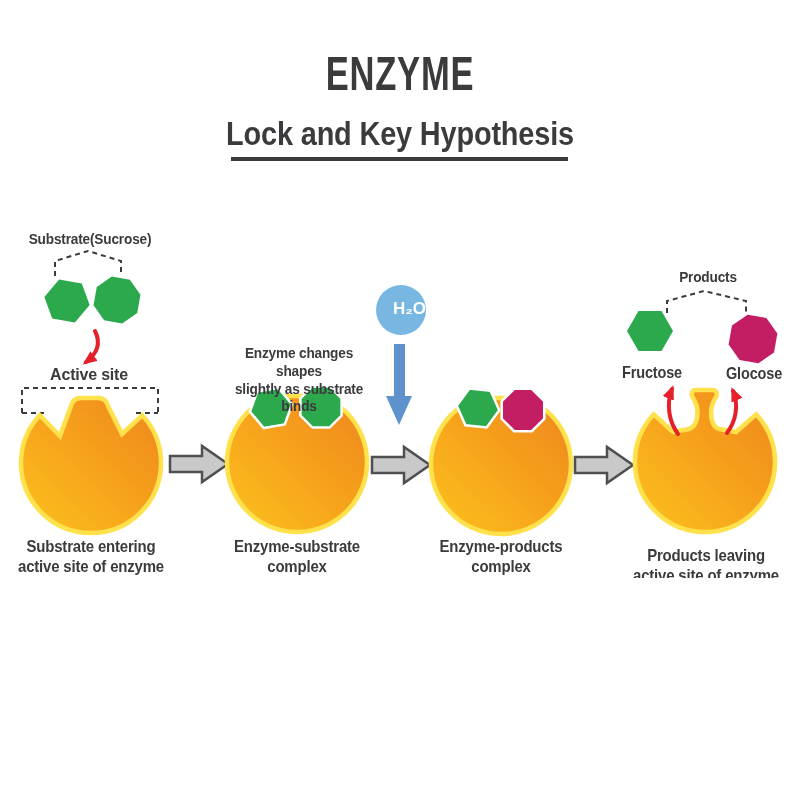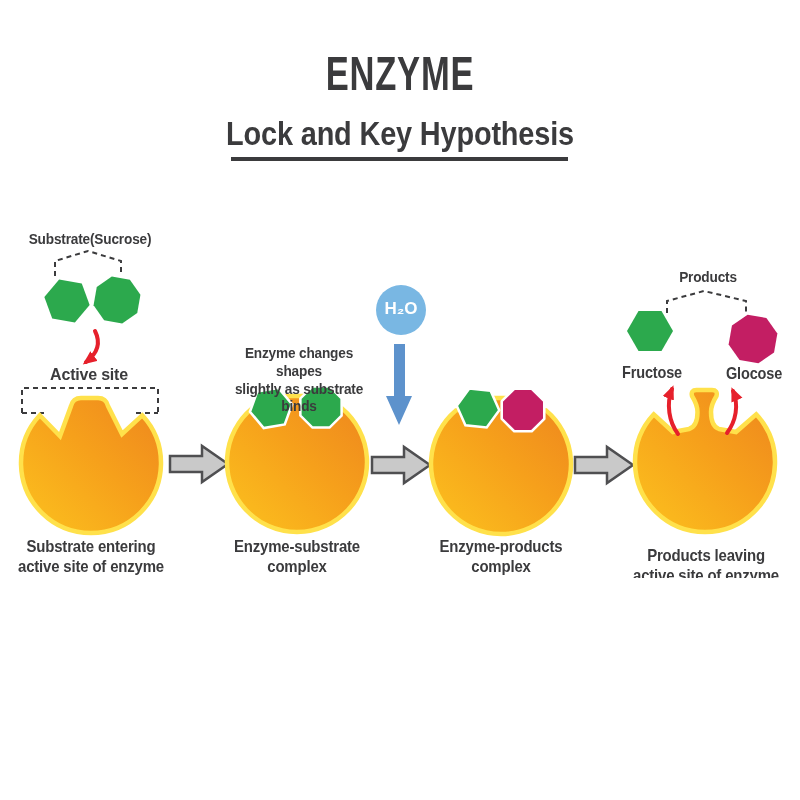--- a/index.html
+++ b/index.html
@@ -20,21 +20,21 @@
   .c1{left:6px;top:537px;width:170px;}
   .c2{left:212px;top:537px;width:170px;}
   .c3{left:416px;top:537px;width:170px;}
   .c4{left:621px;top:546px;width:170px;}
   .note2{left:213px;top:344px;width:172px;}
   .sublabel{left:10px;top:230px;width:160px;}
   .activesite{left:19px;top:366px;width:140px;font-size:16px;}
   .products{left:648px;top:268px;width:120px;}
   .fructose{left:602px;top:363px;width:100px;}
   .glocose{left:704px;top:364px;width:100px;}
-  .h2o{left:376px;top:299px;width:50px;font-size:17px;color:#fff;letter-spacing:0;}
+  .h2o{left:376px;top:299px;width:50px;font-size:17px;color:#fff;letter-spacing:0;text-align:right;}
 </style>
 </head>
 <body>
 
 <div class="frame">
 
   <svg class="canvas" viewBox="0 0 800 800" xmlns="http://www.w3.org/2000/svg">
     <defs>
       <linearGradient id="enzGrad" x1="0%" y1="100%" x2="100%" y2="0%">
         <stop offset="0%" stop-color="#fcc21e"></stop>

